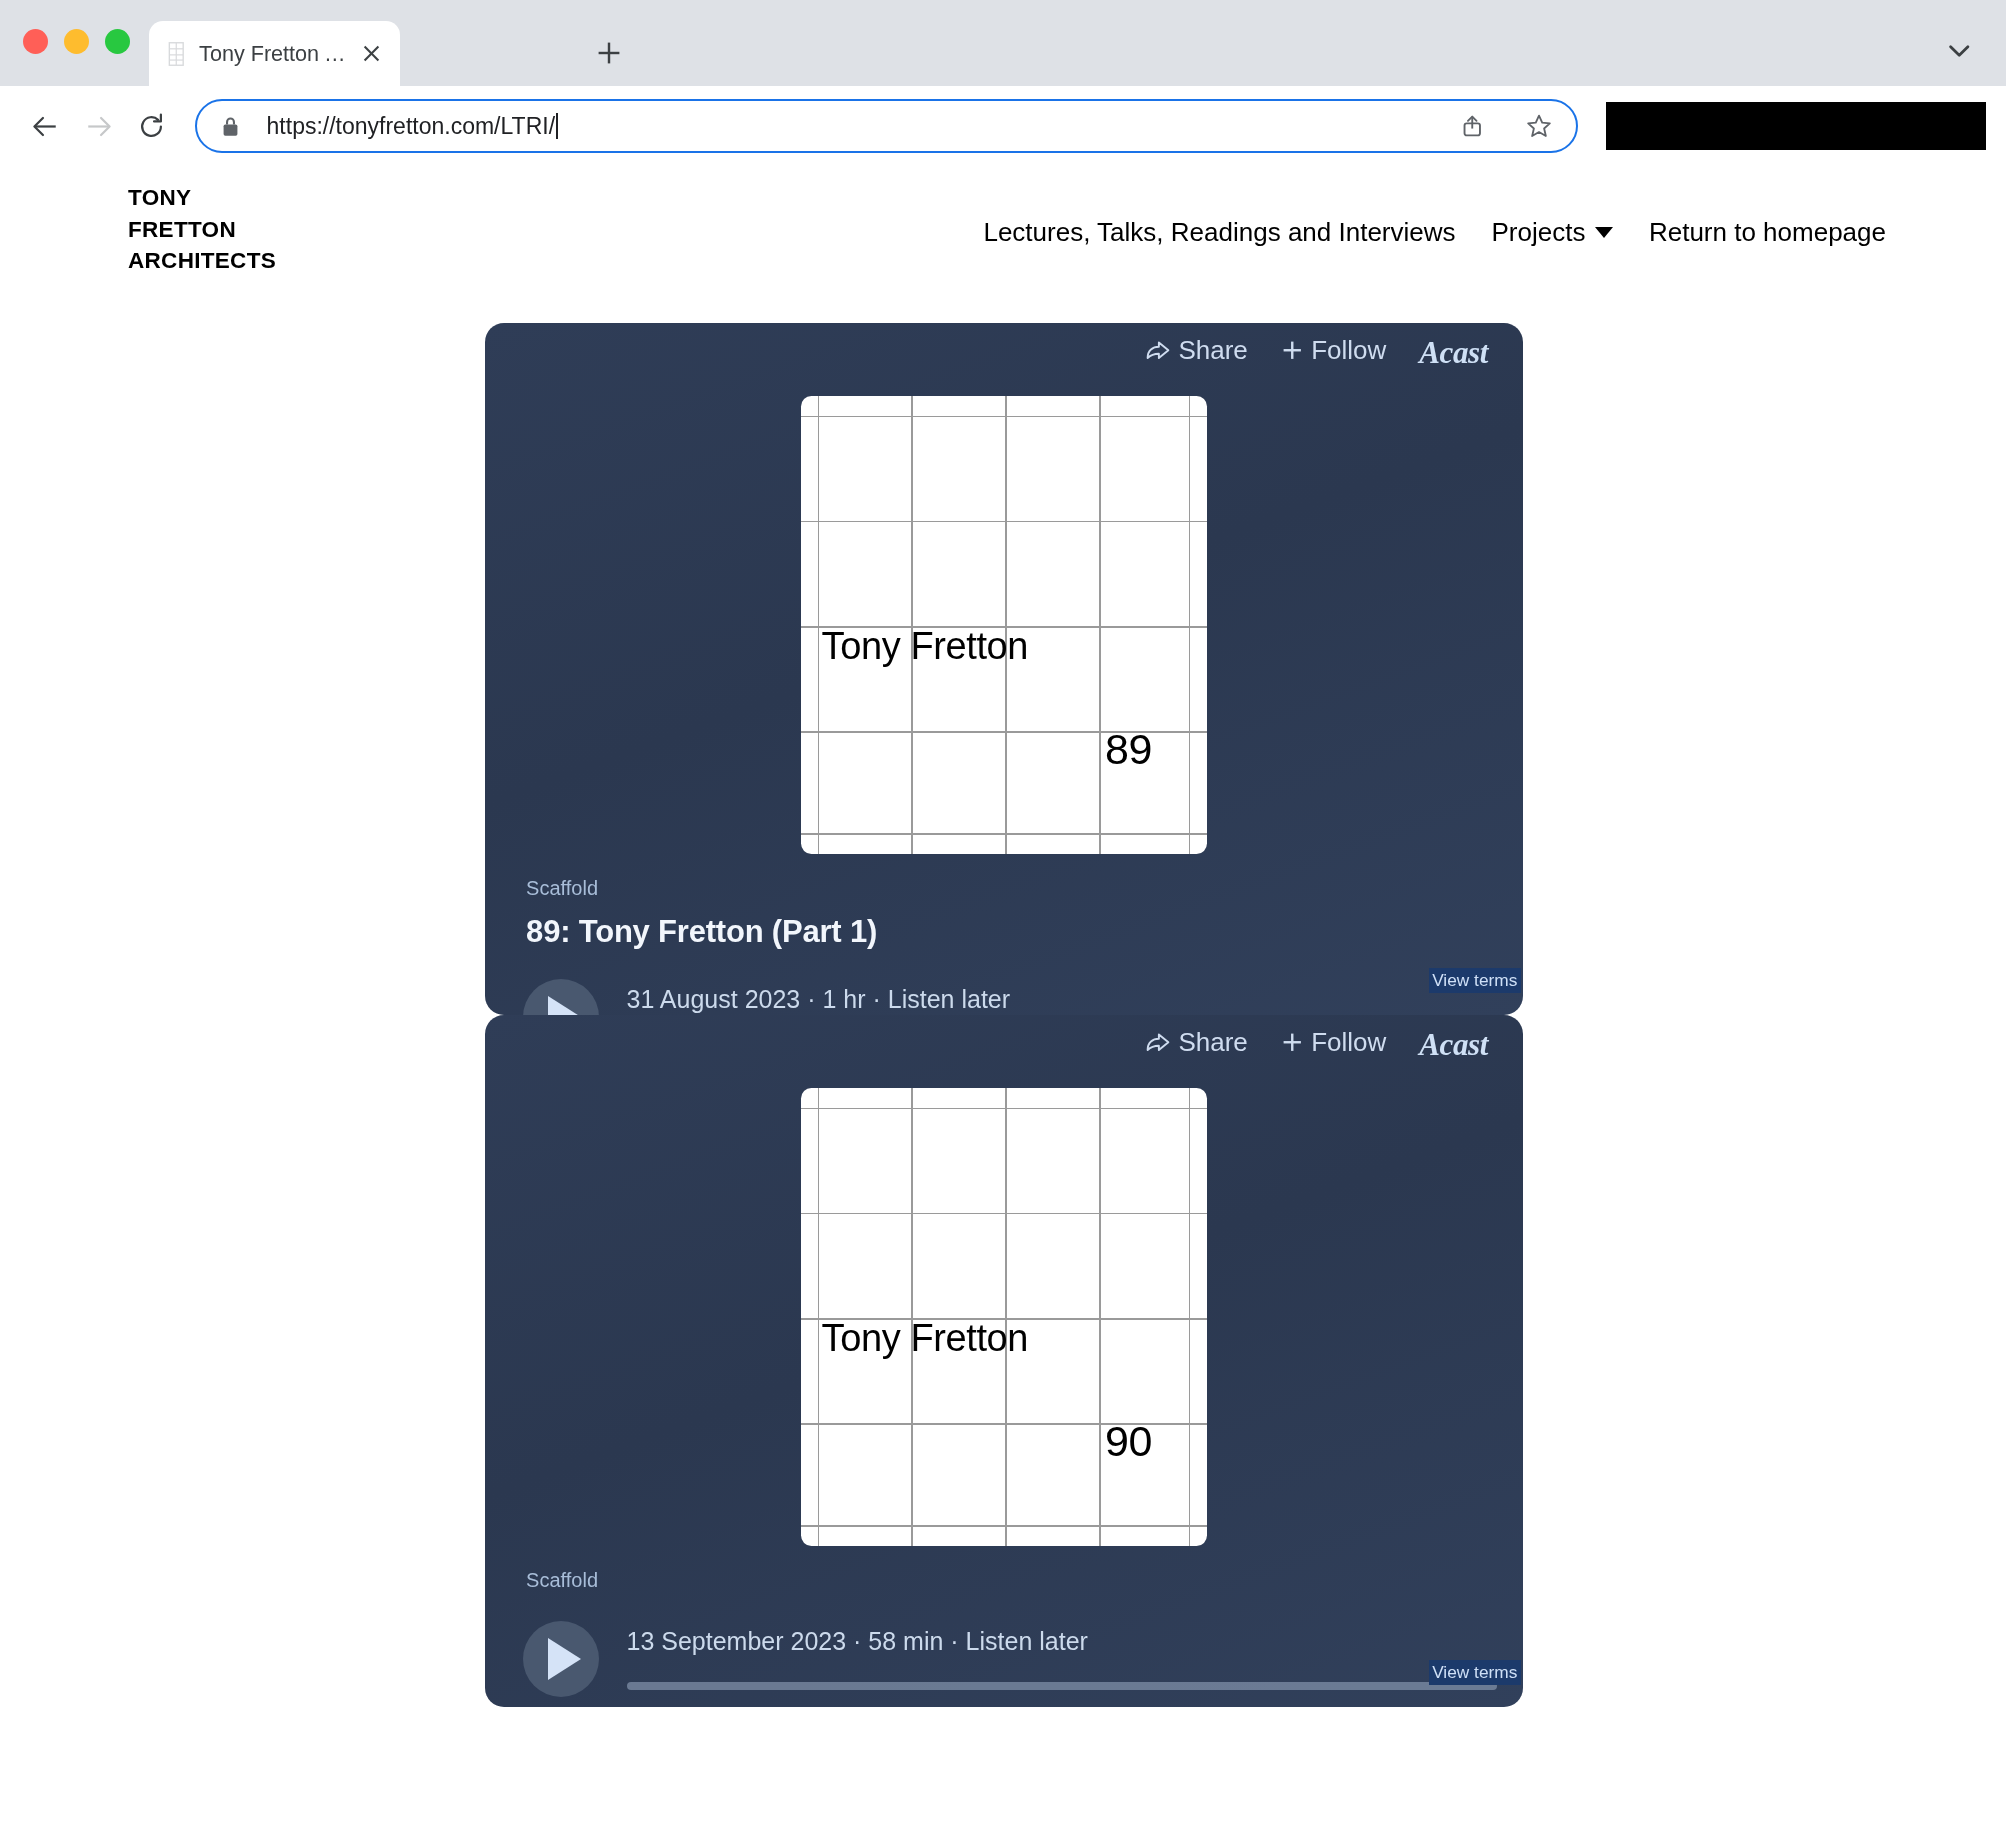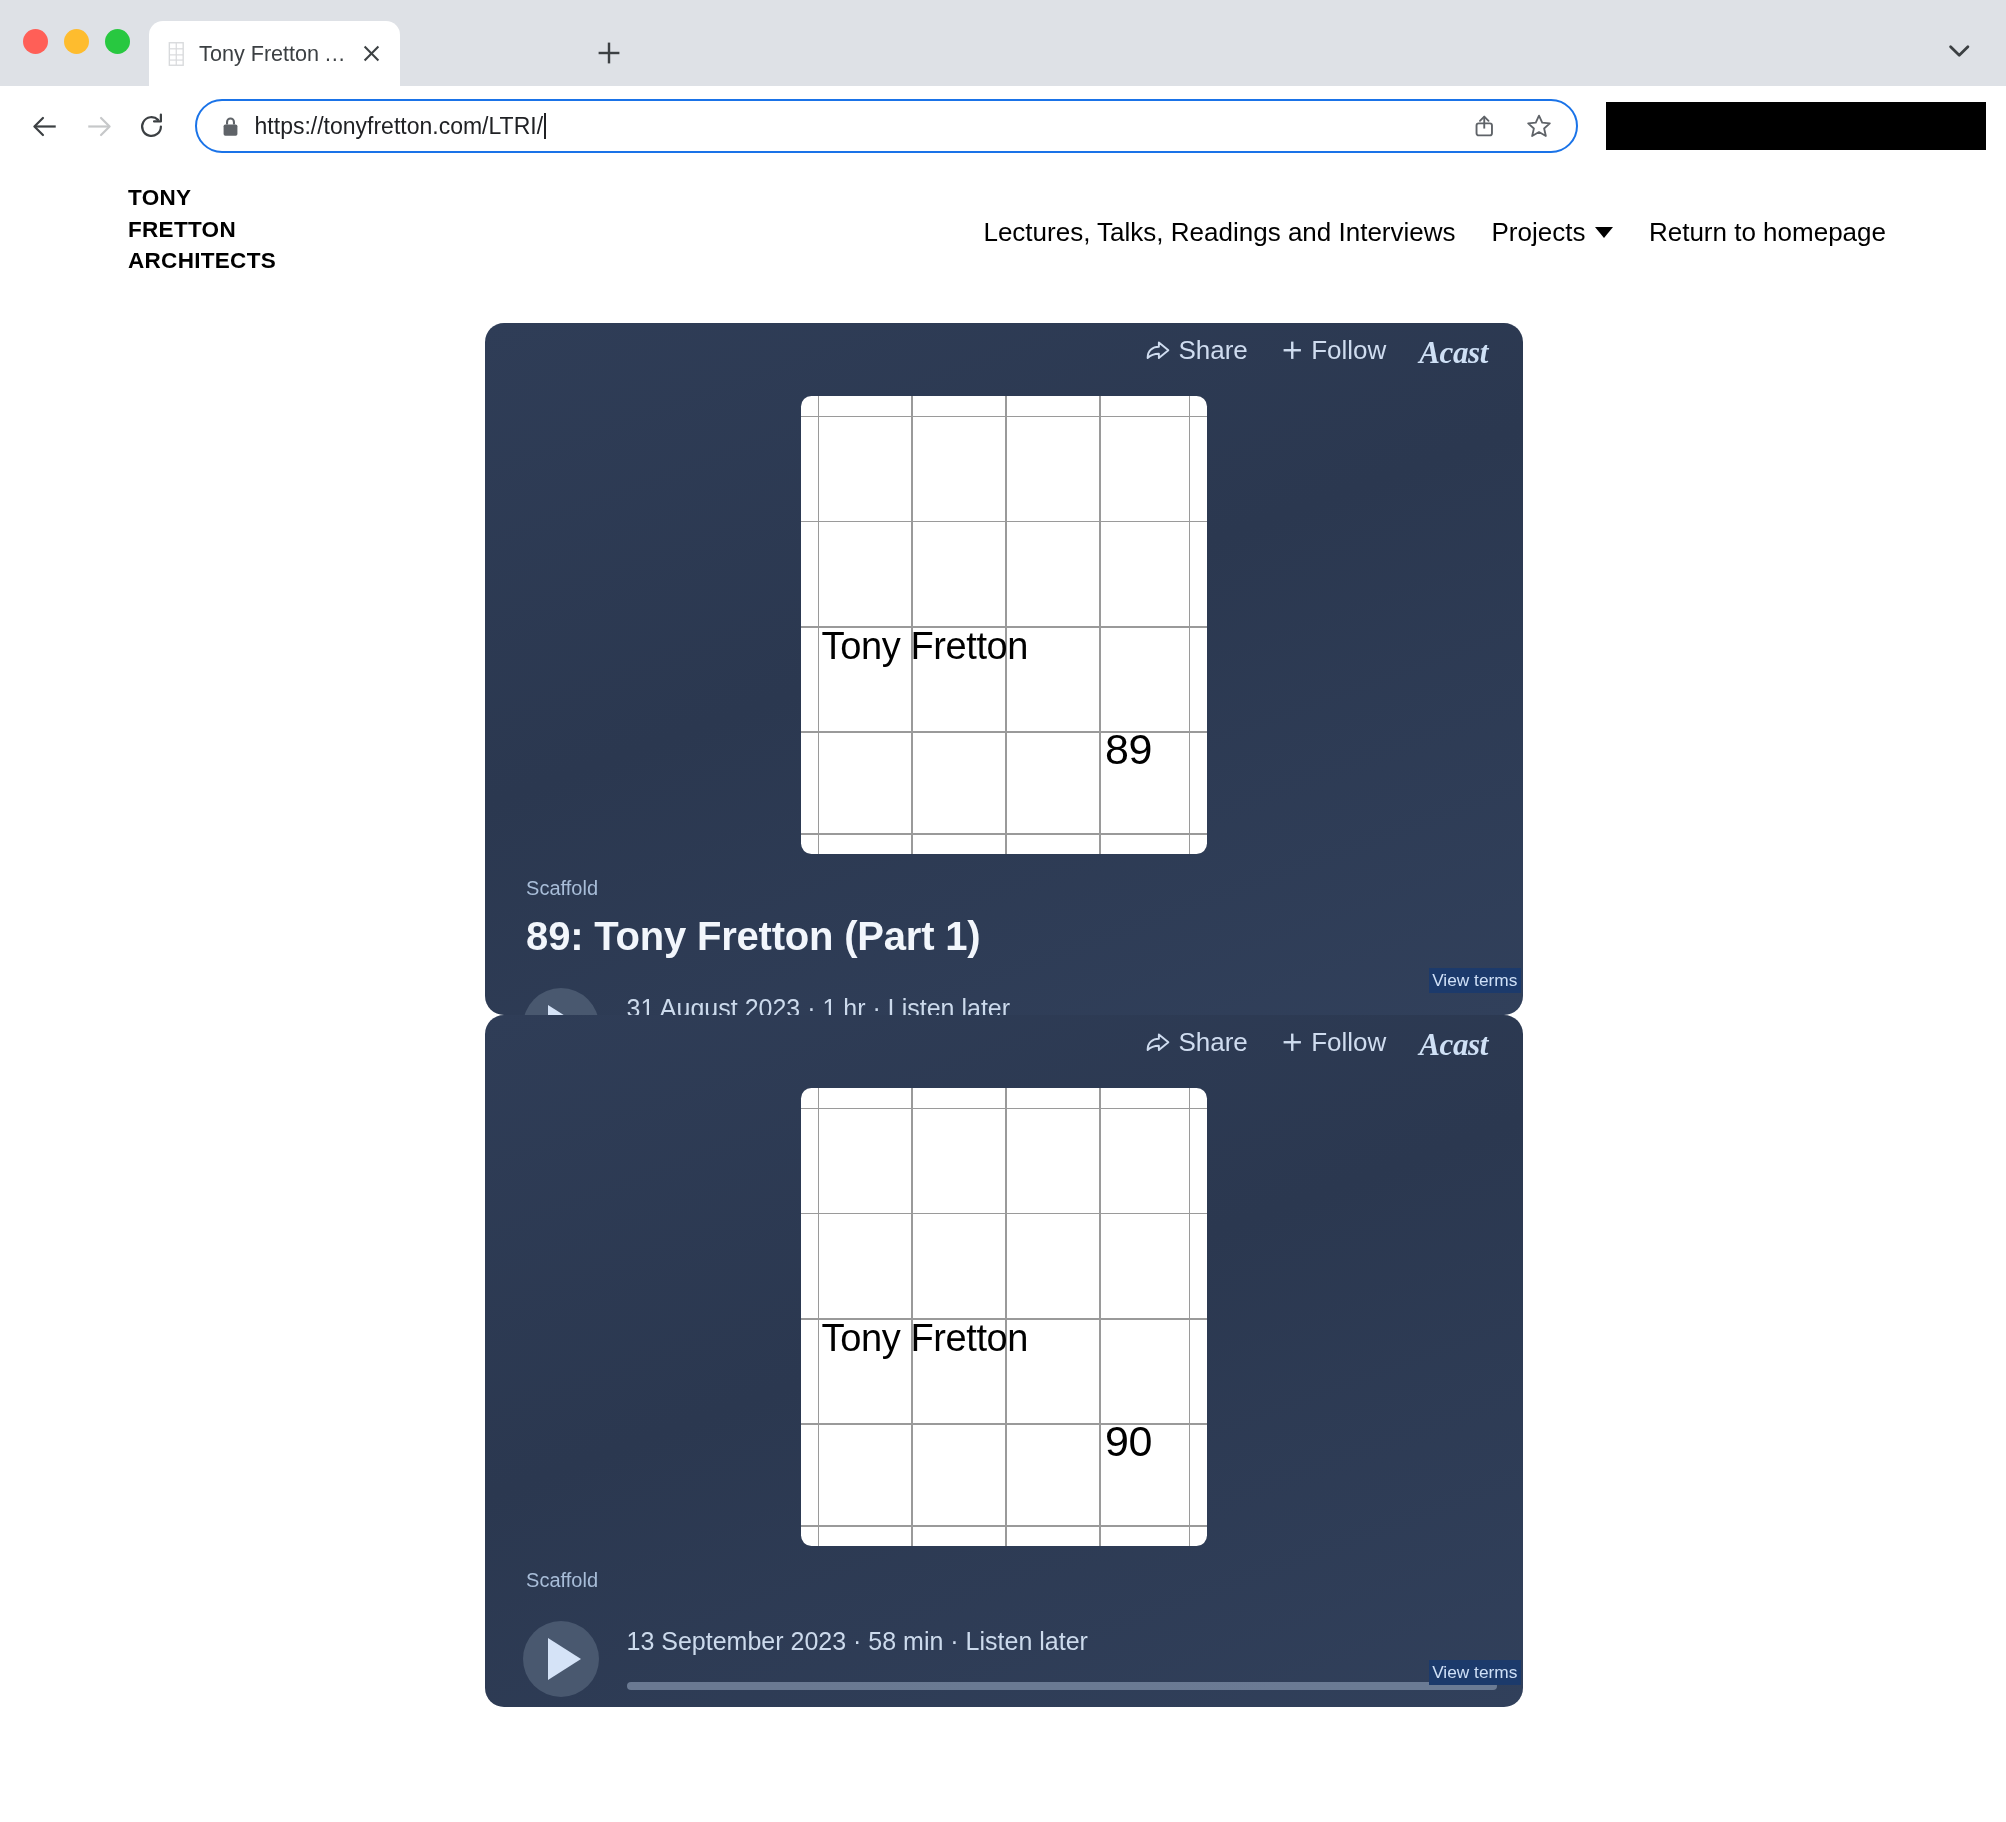--- a/index.html
+++ b/index.html
@@ -53,21 +53,21 @@
   }
   .navbtn { width:48px; height:48px; display:flex; align-items:center; justify-content:center; flex:0 0 auto; }
   .navbtn.fwd { opacity:.35; }
 
   .omnibox {
     flex:1; height:54px; margin-left:14px; margin-right:10.4px;
     background:#fff;
     border:2.6px solid #1a73e8;
     border-radius:29px;
     display:flex; align-items:center;
-    padding:0 17.3px 0 24px; gap:15px;
+    padding:0 17.3px 0 24px; gap:27px;
     max-width:1425px;
   }
   .lock { width:19px; height:22.5px; flex:0 0 auto; }
   .url { flex:1; font-size:23px; color:#202124; white-space:nowrap;
          display:flex; align-items:center; }
   .url .caret { display:inline-block; width:1.7px; height:26px; background:#202124; margin-left:0.9px; }
   .omni-icon { width:40px; height:40px; display:flex; align-items:center; justify-content:center; flex:0 0 auto; }
   .redacted { width:380px; height:48px; background:#000; flex:0 0 auto; margin-left:12px; }
 
   
@@ -126,21 +126,21 @@
     font-size:38px; color:#000; white-space:nowrap;
     letter-spacing:-0.4px;
   }
   .art-num {
     position:absolute; right:13.4%; top:77%;
     transform:translateY(-50%);
     font-size:43px; color:#000; letter-spacing:-0.4px;
   }
 
   .p-show { font-size:20px; color:#a8bdd8; margin:22.5px 0 0 15.6px; }
-  .p-title { font-size:40px; font-weight:bold; color:#f2f6fc; margin:14px 0 0 15.6px; letter-spacing:-0.2px; }
+  .p-title { font-size:31px; font-weight:bold; color:#f2f6fc; margin:14px 0 0 15.6px; letter-spacing:-0.2px; }
 
   .p-playrow { display:flex; align-items:center; gap:28px; margin:29px 0 0 12px; }
   .playbtn {
     width:76px; height:76px; border-radius:50%;
     background:#49586f;
     display:flex; align-items:center; justify-content:center;
     flex:0 0 auto; cursor:pointer;
   }
   .tri { width:0;height:0;border-left:33px solid #d5e3f7;border-top:21px solid transparent;border-bottom:21px solid transparent; margin-left:8.6px; }
   .p-meta-wrap { flex:1; }

